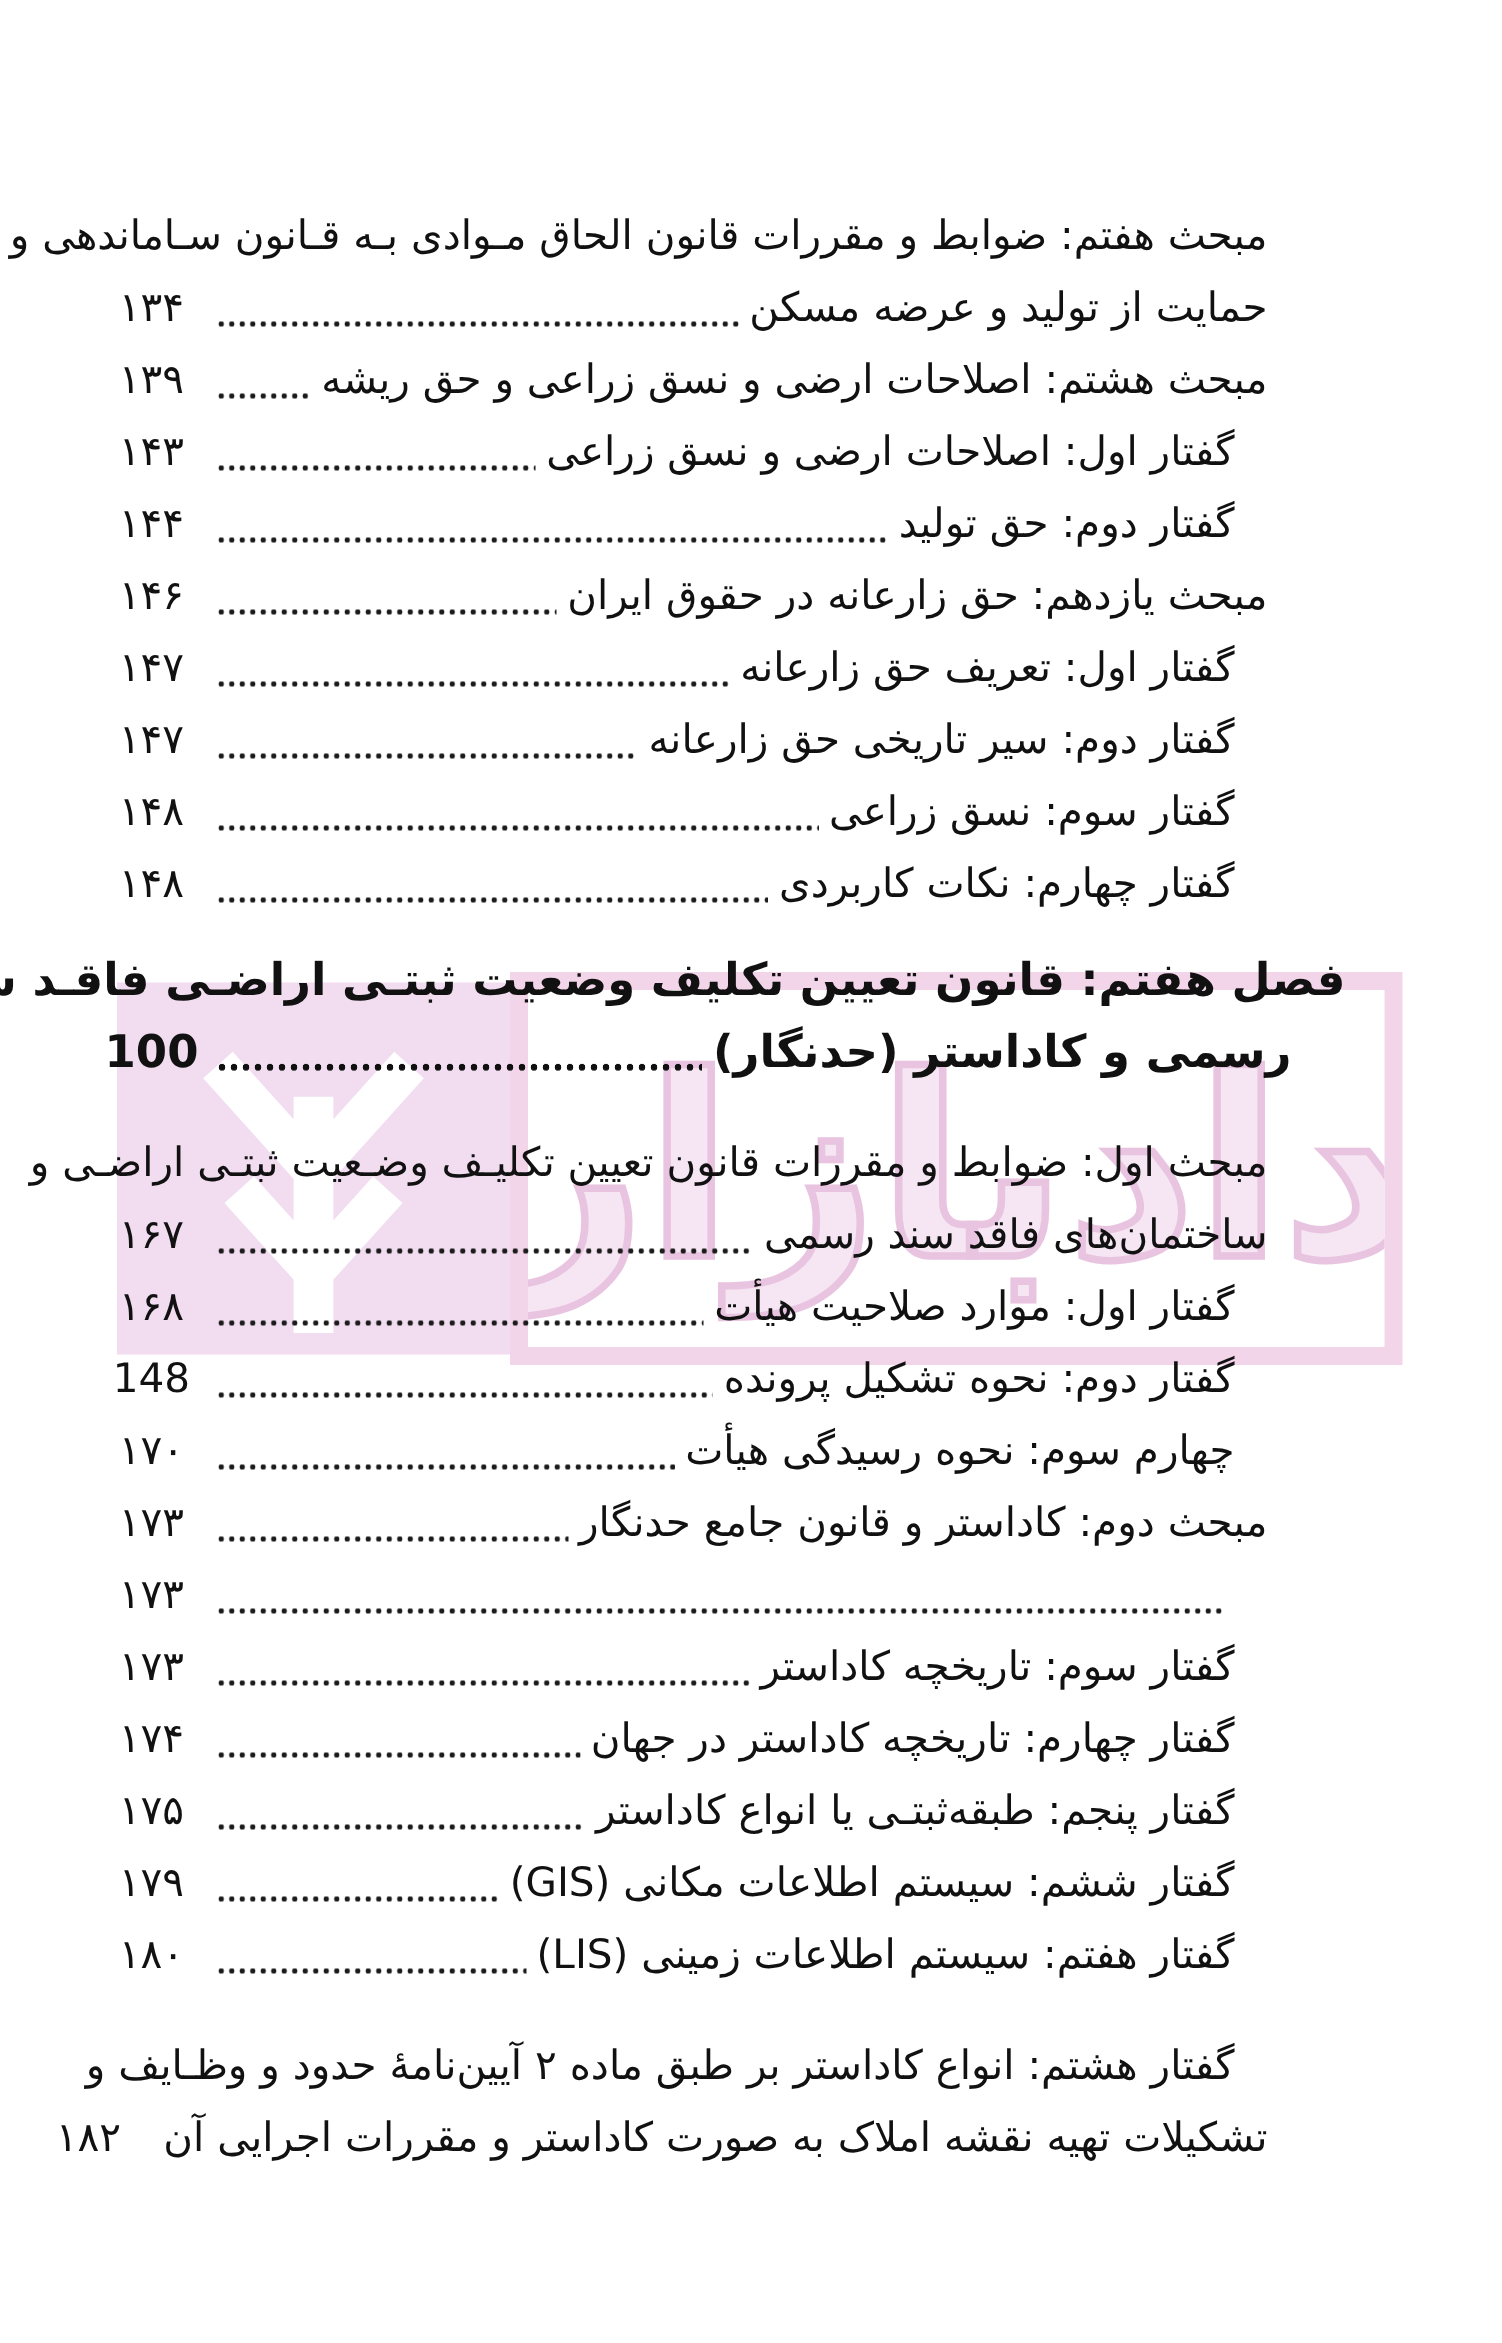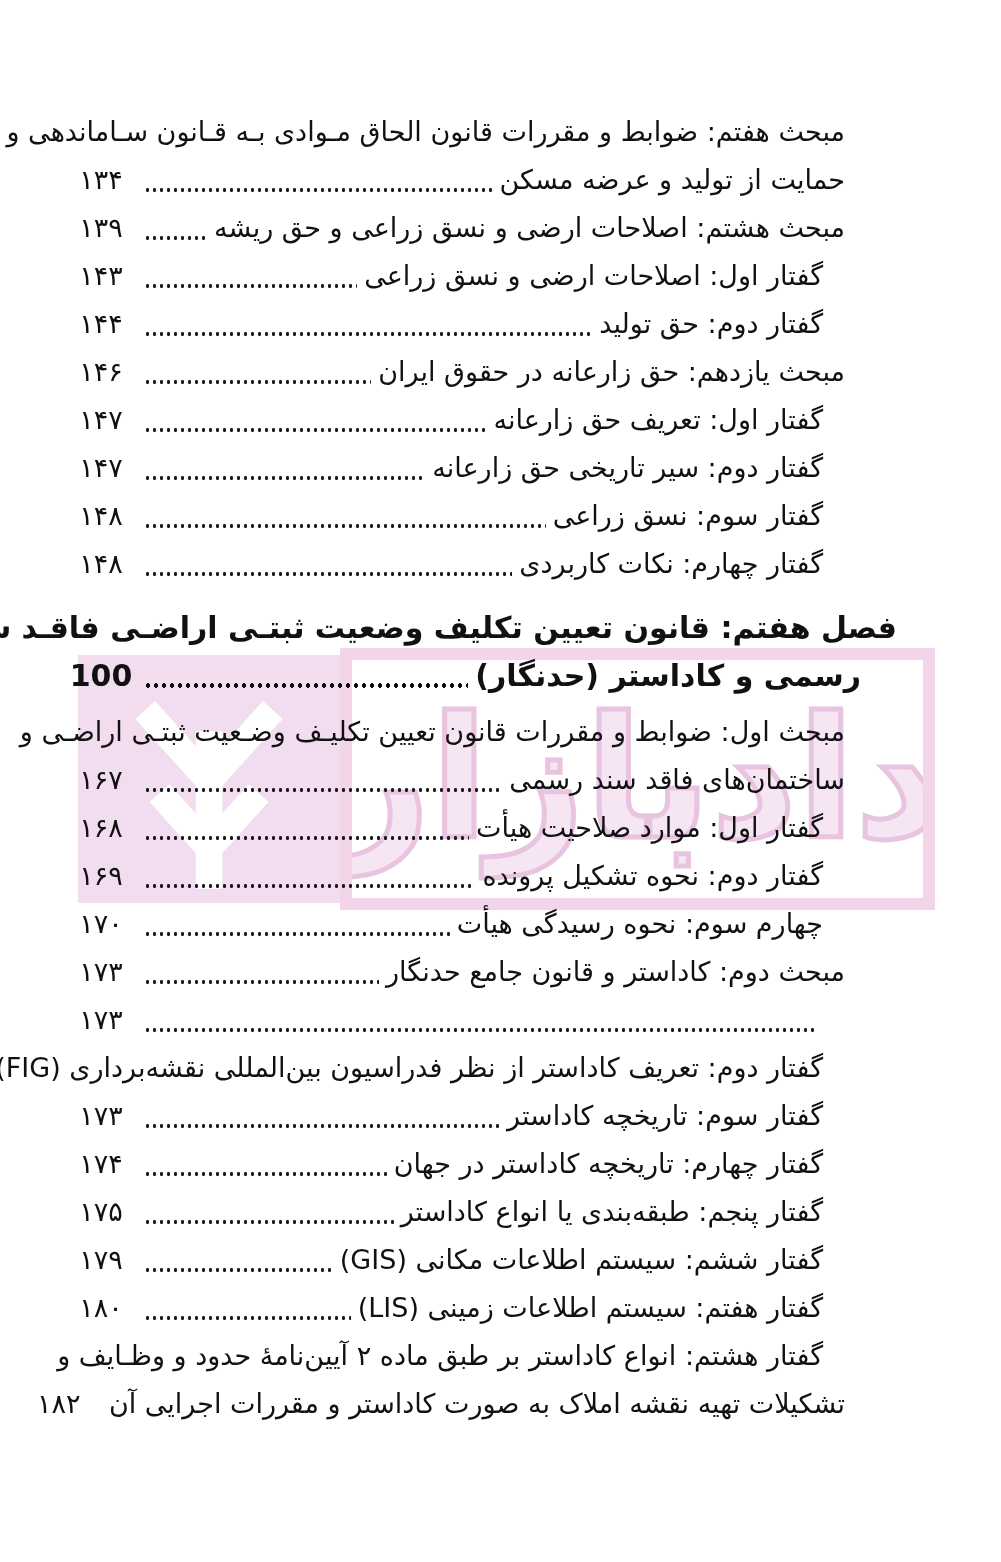--- a/index.html
+++ b/index.html
@@ -84,20 +84,21 @@
   .row .num {
     flex: 0 0 72px;
     direction: ltr;
     text-align: center;
   }
   .sub { padding-right: 22px; }
   .justify {
     text-align: justify;
     text-align-last: justify;
     padding-left: 58px;
+    margin-top: 26px;
   }
   .chapter { font-weight: bold; font-size: 30px; }
   .chapter-first {
     margin-top: 16px;
     margin-right: -52px;
     padding-left: 32px;
   }
   .chapter-row { margin-right: -16px; margin-bottom: 8px; }
   .chapter-row .leader {
     background-image: radial-gradient(circle, #101010 2.1px, transparent 2.4px);
@@ -181,52 +182,48 @@
         <span class="num">۱۶۷</span>
       </div>
       <div class="row sub">
         <span class="title">گفتار اول: موارد صلاحیت هیأت</span>
         <span class="leader"></span>
         <span class="num">۱۶۸</span>
       </div>
       <div class="row sub">
         <span class="title">گفتار دوم: نحوه تشکیل پرونده</span>
         <span class="leader"></span>
-        <span class="num">۱۶۹</span>
+        <span class="num">148</span>
       </div>
       <div class="row sub">
         <span class="title">چهارم سوم: نحوه رسیدگی هیأت</span>
         <span class="leader"></span>
         <span class="num">۱۷۰</span>
       </div>
       <div class="row">
         <span class="title">مبحث دوم: کاداستر و قانون جامع حدنگار</span>
         <span class="leader"></span>
         <span class="num">۱۷۳</span>
       </div>
       <div class="row sub">
         <span class="leader"></span>
         <span class="num">۱۷۳</span>
       </div>
       <div class="row sub">
-        <span class="title">گفتار دوم: تعریف کاداستر از نظر فدراسیون بین‌المللی نقشه‌برداری (FIG)</span>
-        <span class="leader"></span>
-      </div>
-      <div class="row sub">
         <span class="title">گفتار سوم: تاریخچه کاداستر</span>
         <span class="leader"></span>
         <span class="num">۱۷۳</span>
       </div>
       <div class="row sub">
         <span class="title">گفتار چهارم: تاریخچه کاداستر در جهان</span>
         <span class="leader"></span>
         <span class="num">۱۷۴</span>
       </div>
       <div class="row sub">
-        <span class="title">گفتار پنجم: طبقه‌بندی یا انواع کاداستر</span>
+        <span class="title">گفتار پنجم: طبقه‌ثبتـی یا انواع کاداستر</span>
         <span class="leader"></span>
         <span class="num">۱۷۵</span>
       </div>
       <div class="row sub">
         <span class="title">گفتار ششم: سیستم اطلاعات مکانی (GIS)</span>
         <span class="leader"></span>
         <span class="num">۱۷۹</span>
       </div>
       <div class="row sub">
         <span class="title">گفتار هفتم: سیستم اطلاعات زمینی (LIS)</span>

